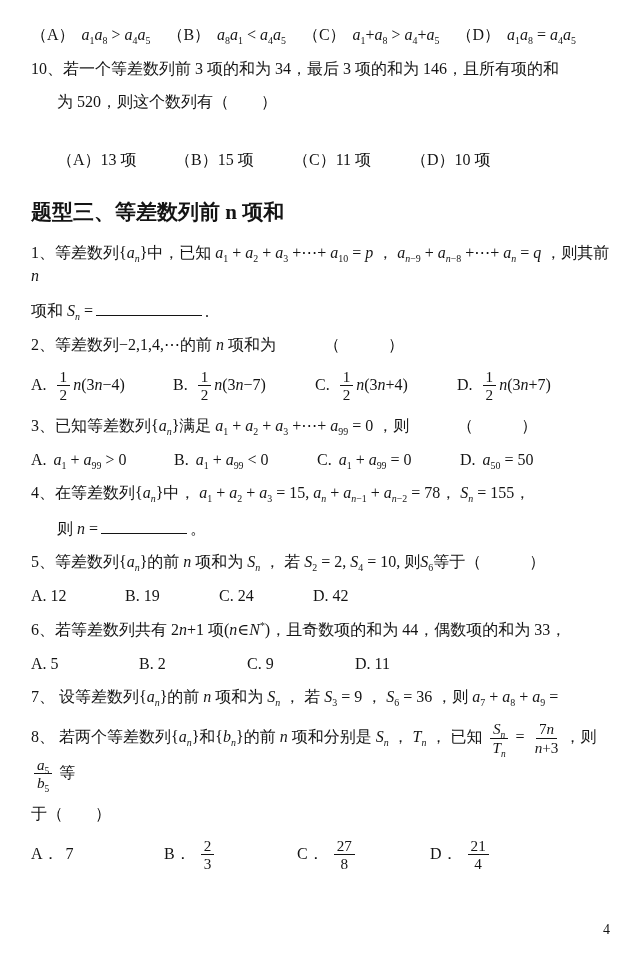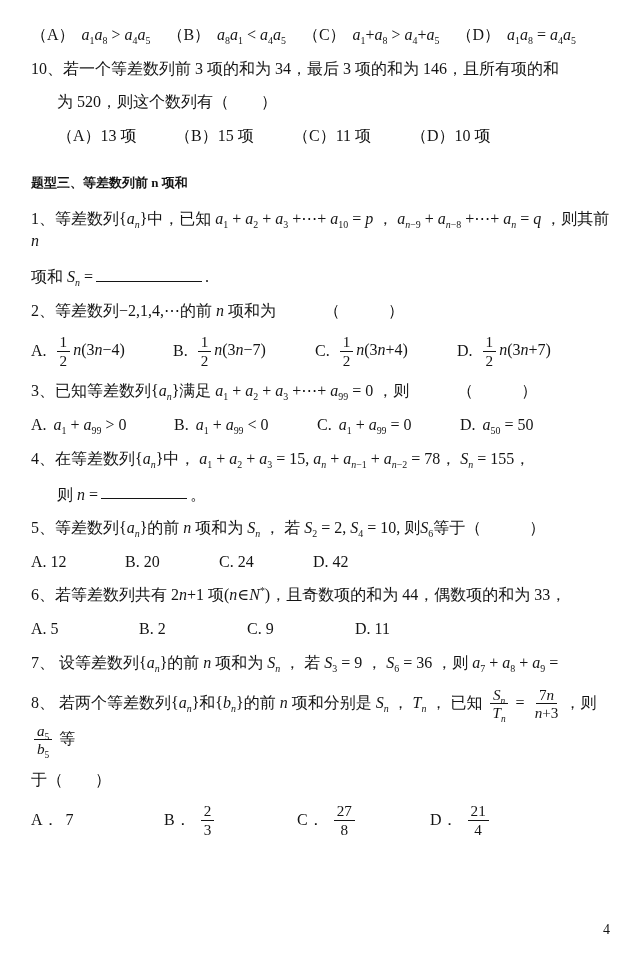--- a/index.html
+++ b/index.html
@@ -14,30 +14,30 @@
   i{font-style:italic;}
   sub{font-size:0.62em;line-height:0;}
   sup{font-size:0.62em;line-height:0;}
   .frac{display:inline-flex;flex-direction:column;align-items:center;
         vertical-align:middle;margin:0 3px;line-height:1.15;font-size:0.95em;}
   .fn{display:block;padding:0 3px;border-bottom:1px solid #141414;}
   .fd{display:block;padding:0 3px;}
   .opts{display:flex;align-items:center;flex-wrap:nowrap;}
   .opt{display:inline-flex;align-items:center;gap:7px;white-space:nowrap;}
   .q9 .opt{margin-right:17px;}
-  .q10o .opt{width:118px;}
+  .q10o .opt{width:118px;margin-top:24px;}
   .q2o .opt{width:142px;}
   .q3o .opt{width:143px;}
   .q5o .opt{width:94px;}
   .q6o .opt{width:108px;text-align:right;}
   .q8o .opt{width:133px;}
   .blank{display:inline-block;width:106px;height:1.05em;
          border-bottom:1.4px solid #141414;vertical-align:baseline;margin:0 3px;}
   .blank.short{width:86px;}
-  .section-title{font-weight:bold;font-size:13px;margin:27px 0 16px 0;line-height:1.3;}
+  .section-title{font-weight:bold;font-size:21px;margin:27px 0 16px 0;line-height:1.3;}
   .pagenum{position:absolute;right:33px;bottom:22px;font-size:14px;}
 </style>
 </head>
 <body>
 
 <div class="doc">
 
   <div class="line opts q9">
     <span class="opt">
         <span>（A）</span>
@@ -126,21 +126,21 @@
   </div>
 
   <div class="line">4、在等差数列{<i>a</i><sub><i>n</i></sub>}中， <i>a</i><sub>1</sub> + <i>a</i><sub>2</sub> + <i>a</i><sub>3</sub> = 15, <i>a</i><sub><i>n</i></sub> + <i>a</i><sub><i>n</i>−1</sub> + <i>a</i><sub><i>n</i>−2</sub> = 78， <i>S</i><sub><i>n</i></sub> = 155，</div>
   <div class="line ind">
     <span>则 <i>n</i> =</span><span class="blank short"></span><span>。</span>
   </div>
 
   <div class="line">5、等差数列{<i>a</i><sub><i>n</i></sub>}的前 <i>n</i> 项和为 <i>S</i><sub><i>n</i></sub> ， 若 <i>S</i><sub>2</sub> = 2, <i>S</i><sub>4</sub> = 10, 则<i>S</i><sub>6</sub>等于（　　　）</div>
   <div class="line opts q5o">
     <span class="opt">A.  12</span>
-    <span class="opt">B.  20</span>
+    <span class="opt">B.  19</span>
     <span class="opt">C.  24</span>
     <span class="opt">D.  42</span>
   </div>
 
   <div class="line">6、若等差数列共有 2<i>n</i>+1 项(<i>n</i>∈<i>N</i><sup>*</sup>)，且奇数项的和为 44，偶数项的和为 33，</div>
   <div class="line opts q6o">
     <span class="opt">A. 5</span>
     <span class="opt">B. 2</span>
     <span class="opt">C. 9</span>
     <span class="opt">D. 11</span>

